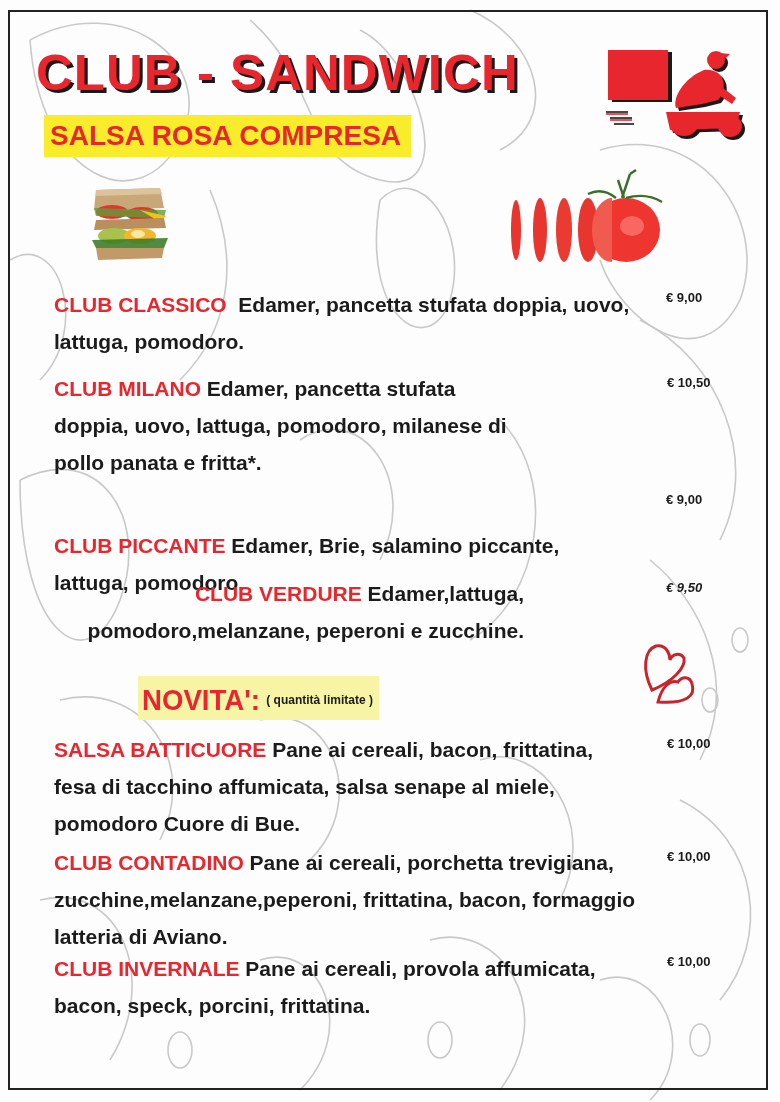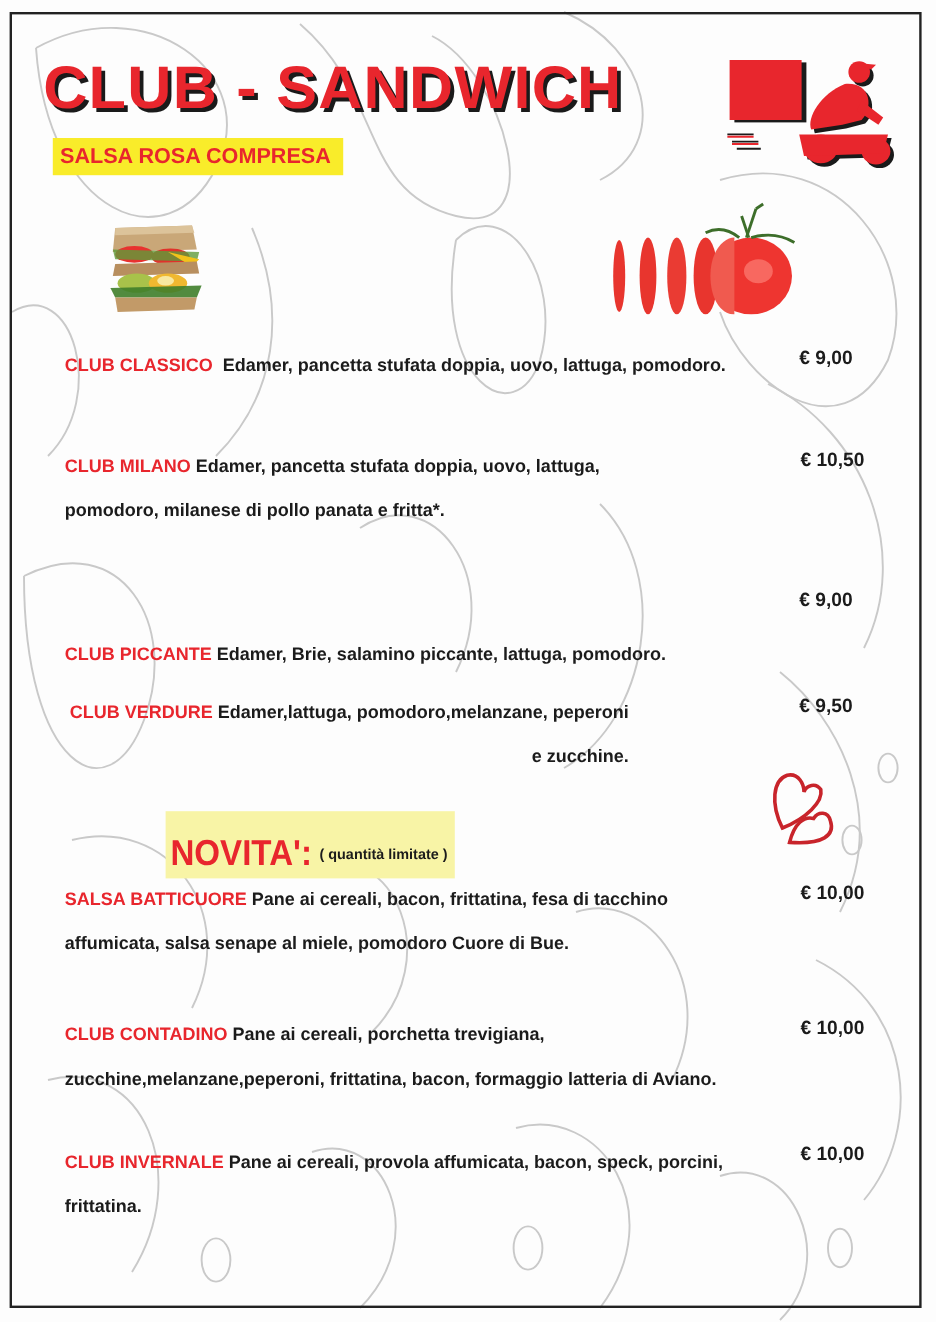--- a/index.html
+++ b/index.html
@@ -16,42 +16,42 @@
     .title {
       position:absolute; left:36px; top:44px;
       font-size:50px; font-weight:bold; color:#e8262d; letter-spacing:1px;
       text-shadow:3px 3px 0 #1a1a1a;
       font-family:"Liberation Sans", sans-serif;
       white-space:nowrap;
       transform:scaleX(1.02); transform-origin:left;
     }
     .subtitle {
       position:absolute; left:44px; top:115px;
-      background:#f9ec2a; color:#e8262d; font-weight:bold; font-size:18px;
+      background:#f9ec2a; color:#e8262d; font-weight:bold; font-size:28px;
       padding:5px 10px 5px 6px; white-space:nowrap;
     }
     .scooter { position:absolute; left:606px; top:48px; width:142px; height:92px; }
     .sandwich { position:absolute; left:90px; top:182px; width:80px; height:82px; }
     .tomato { position:absolute; left:500px; top:168px; width:168px; height:94px; }
     .heart { position:absolute; left:642px; top:640px; width:62px; height:72px; }
 
     .item { position:absolute; left:54px; width:600px; }
     .item-text {
-      font-size:15px; font-weight:bold; color:#1b1b1b; line-height:37px;
+      font-size:21px; font-weight:bold; color:#1b1b1b; line-height:37px;
     }
     .item-name { color:#e8262d; }
     .price {
-      position:absolute; left:666px; font-size:16px; font-weight:bold; color:#1b1b1b;
+      position:absolute; left:666px; font-size:13px; font-weight:bold; color:#1b1b1b;
       white-space:nowrap;
     }
     .price.wide { left:667px; }
 
     .novita {
       position:absolute; left:138px; top:676px;
-      background:#f8f4a6; padding:16px 6px 0 4px; height:40px;
+      background:#f8f4a6; padding:4px 6px 0 4px; height:40px;
       display:flex; align-items:center; white-space:nowrap;
     }
     .novita-label {
       font-size:30px; font-weight:bold; color:#e8262d;
       transform:scaleX(0.92); transform-origin:left; display:inline-block; margin-right:-10px;
     }
     .novita-note { font-size:12px; font-weight:bold; color:#1b1b1b; margin-left:6px; }
   </style>
 </head>
 <body>
@@ -171,21 +171,21 @@
 <div class="price wide" style="top:375px;">€ 10,50</div>
 
 <div class="item" style="top:487px;">
   <div class="item-text" style="width:540px;margin-top:40px;"><span class="item-name">CLUB PICCANTE</span> <span>Edamer, Brie, salamino piccante, lattuga,  pomodoro.</span></div>
 </div>
 <div class="price" style="top:492px;">€ 9,00</div>
 
 <div class="item" style="top:575px;text-align:right;">
   <div class="item-text" style="width:470px;"><span class="item-name">CLUB VERDURE</span> <span>Edamer,lattuga, pomodoro,melanzane, peperoni e zucchine.</span></div>
 </div>
-<div class="price" style="top:580px;">€ 9,50</div>
+<div class="price" style="top:580px;font-style:italic;">€ 9,50</div>
 
 <div class="novita">
   <span class="novita-label">NOVITA':</span>
   <span class="novita-note">( quantità limitate )</span>
 </div>
 
 <div class="item" style="top:731px;">
   <div class="item-text" style="width:560px;"><span class="item-name">SALSA BATTICUORE</span> <span>Pane ai cereali, bacon, frittatina, fesa di tacchino affumicata, salsa senape al miele, pomodoro Cuore di Bue.</span></div>
 </div>
 <div class="price wide" style="top:736px;">€ 10,00</div>

